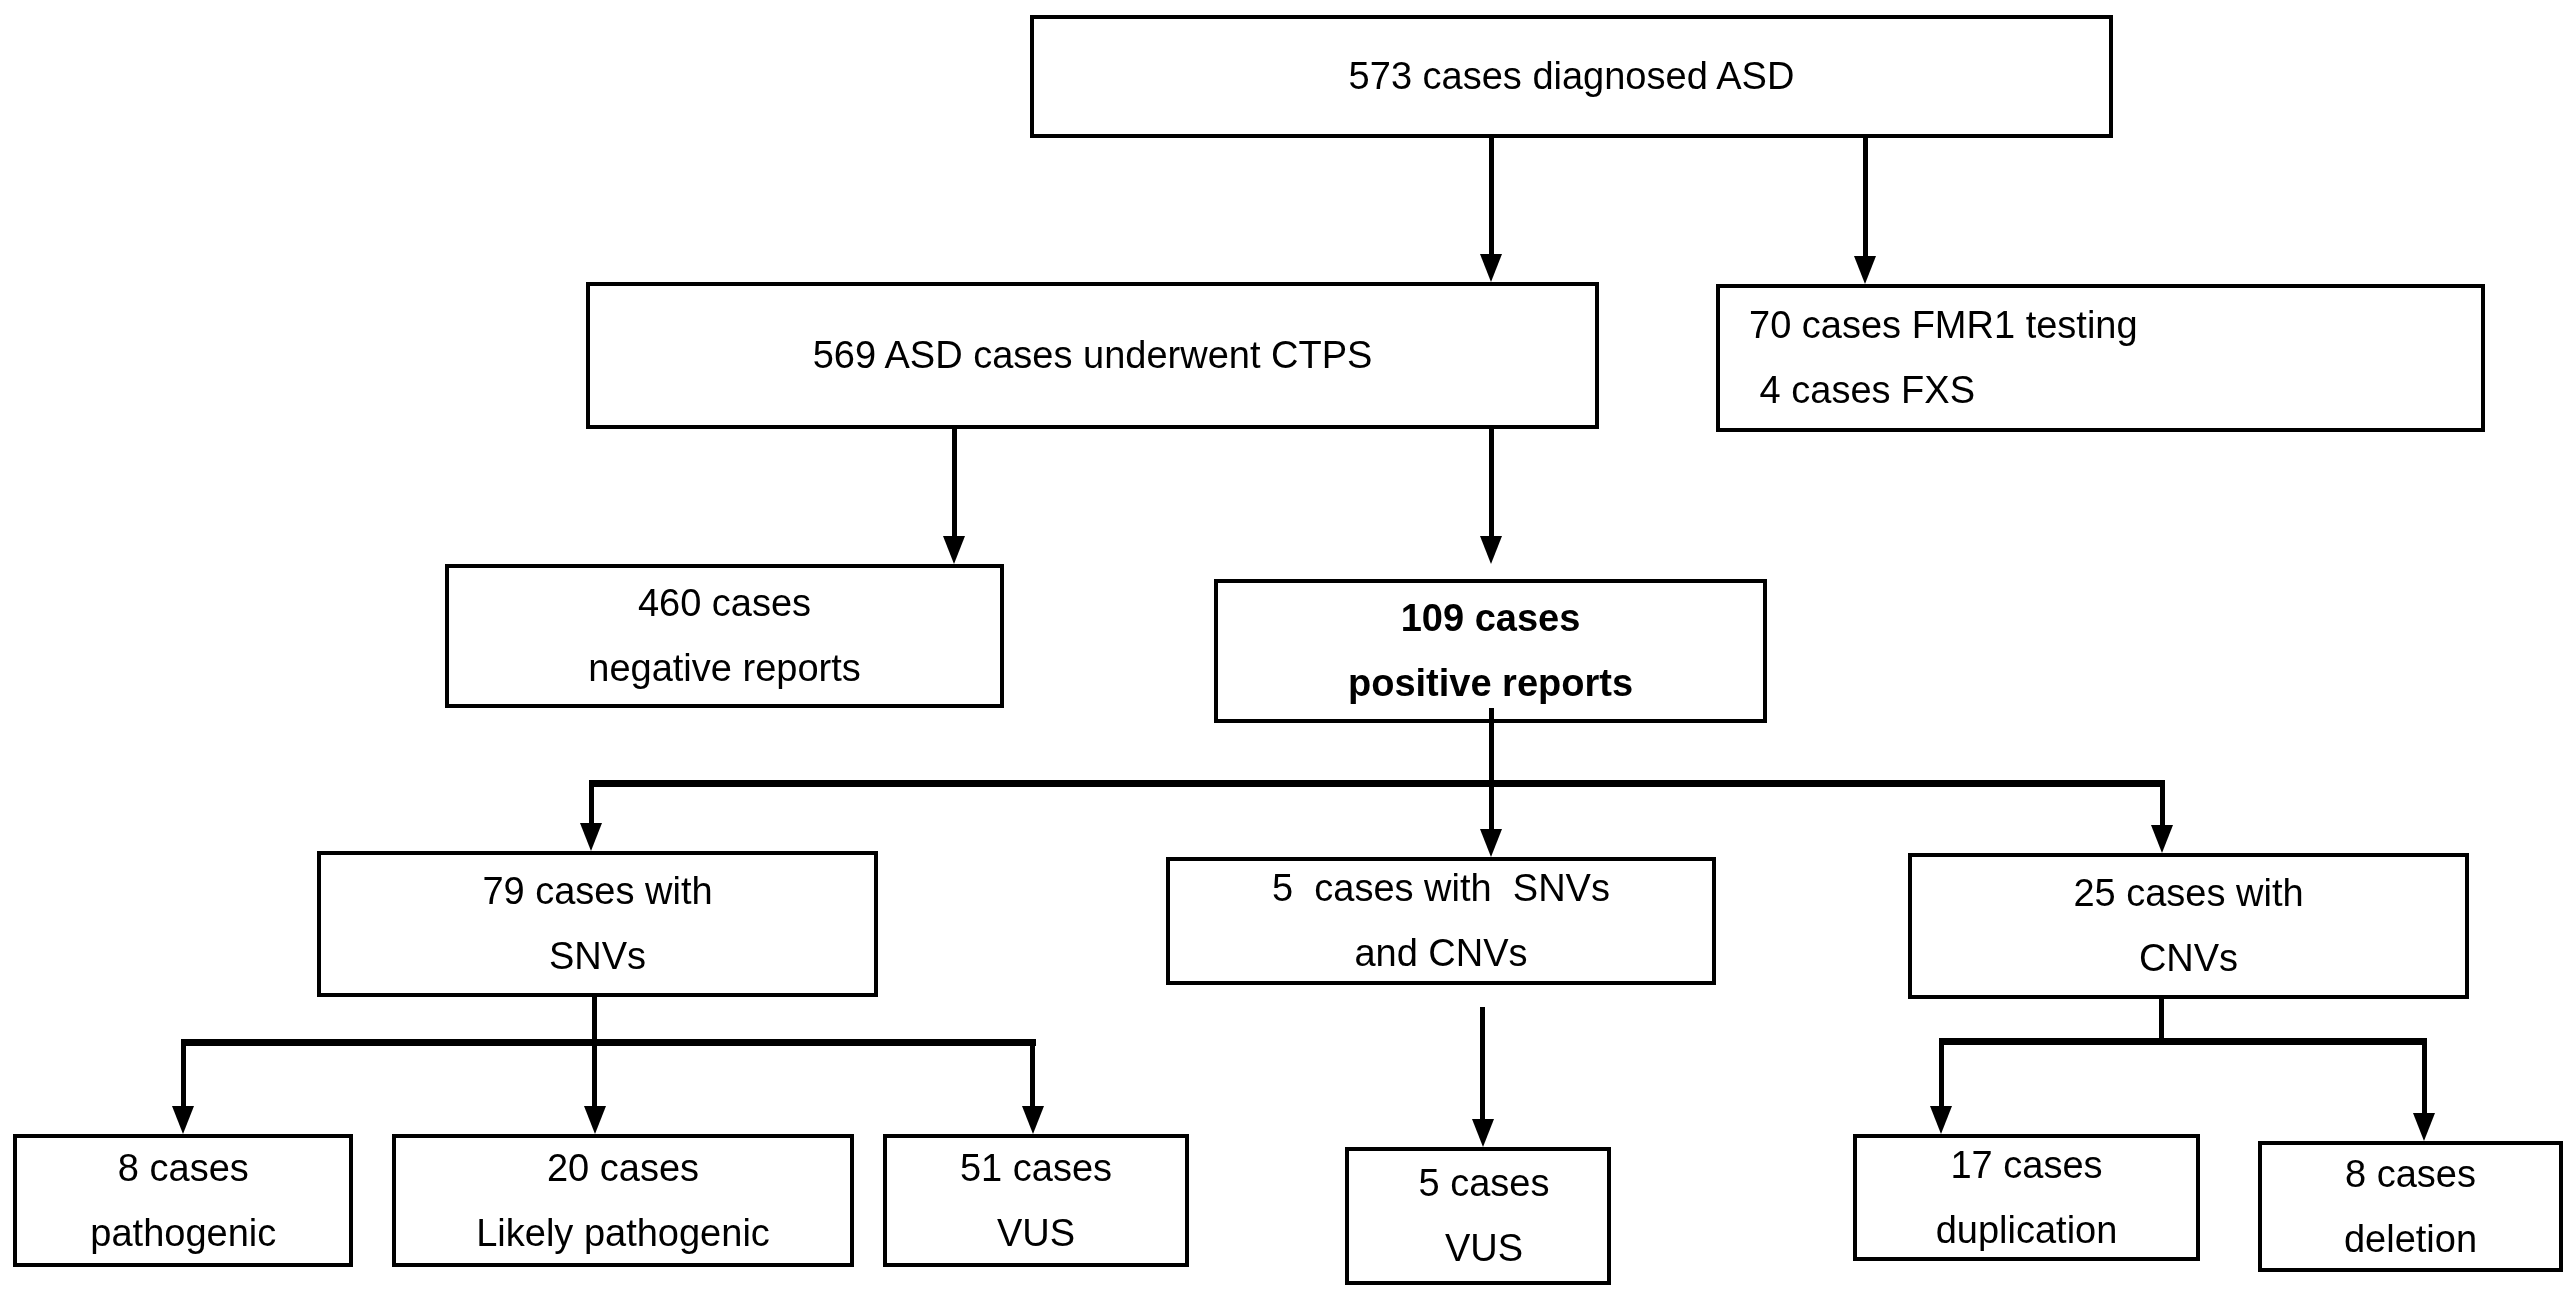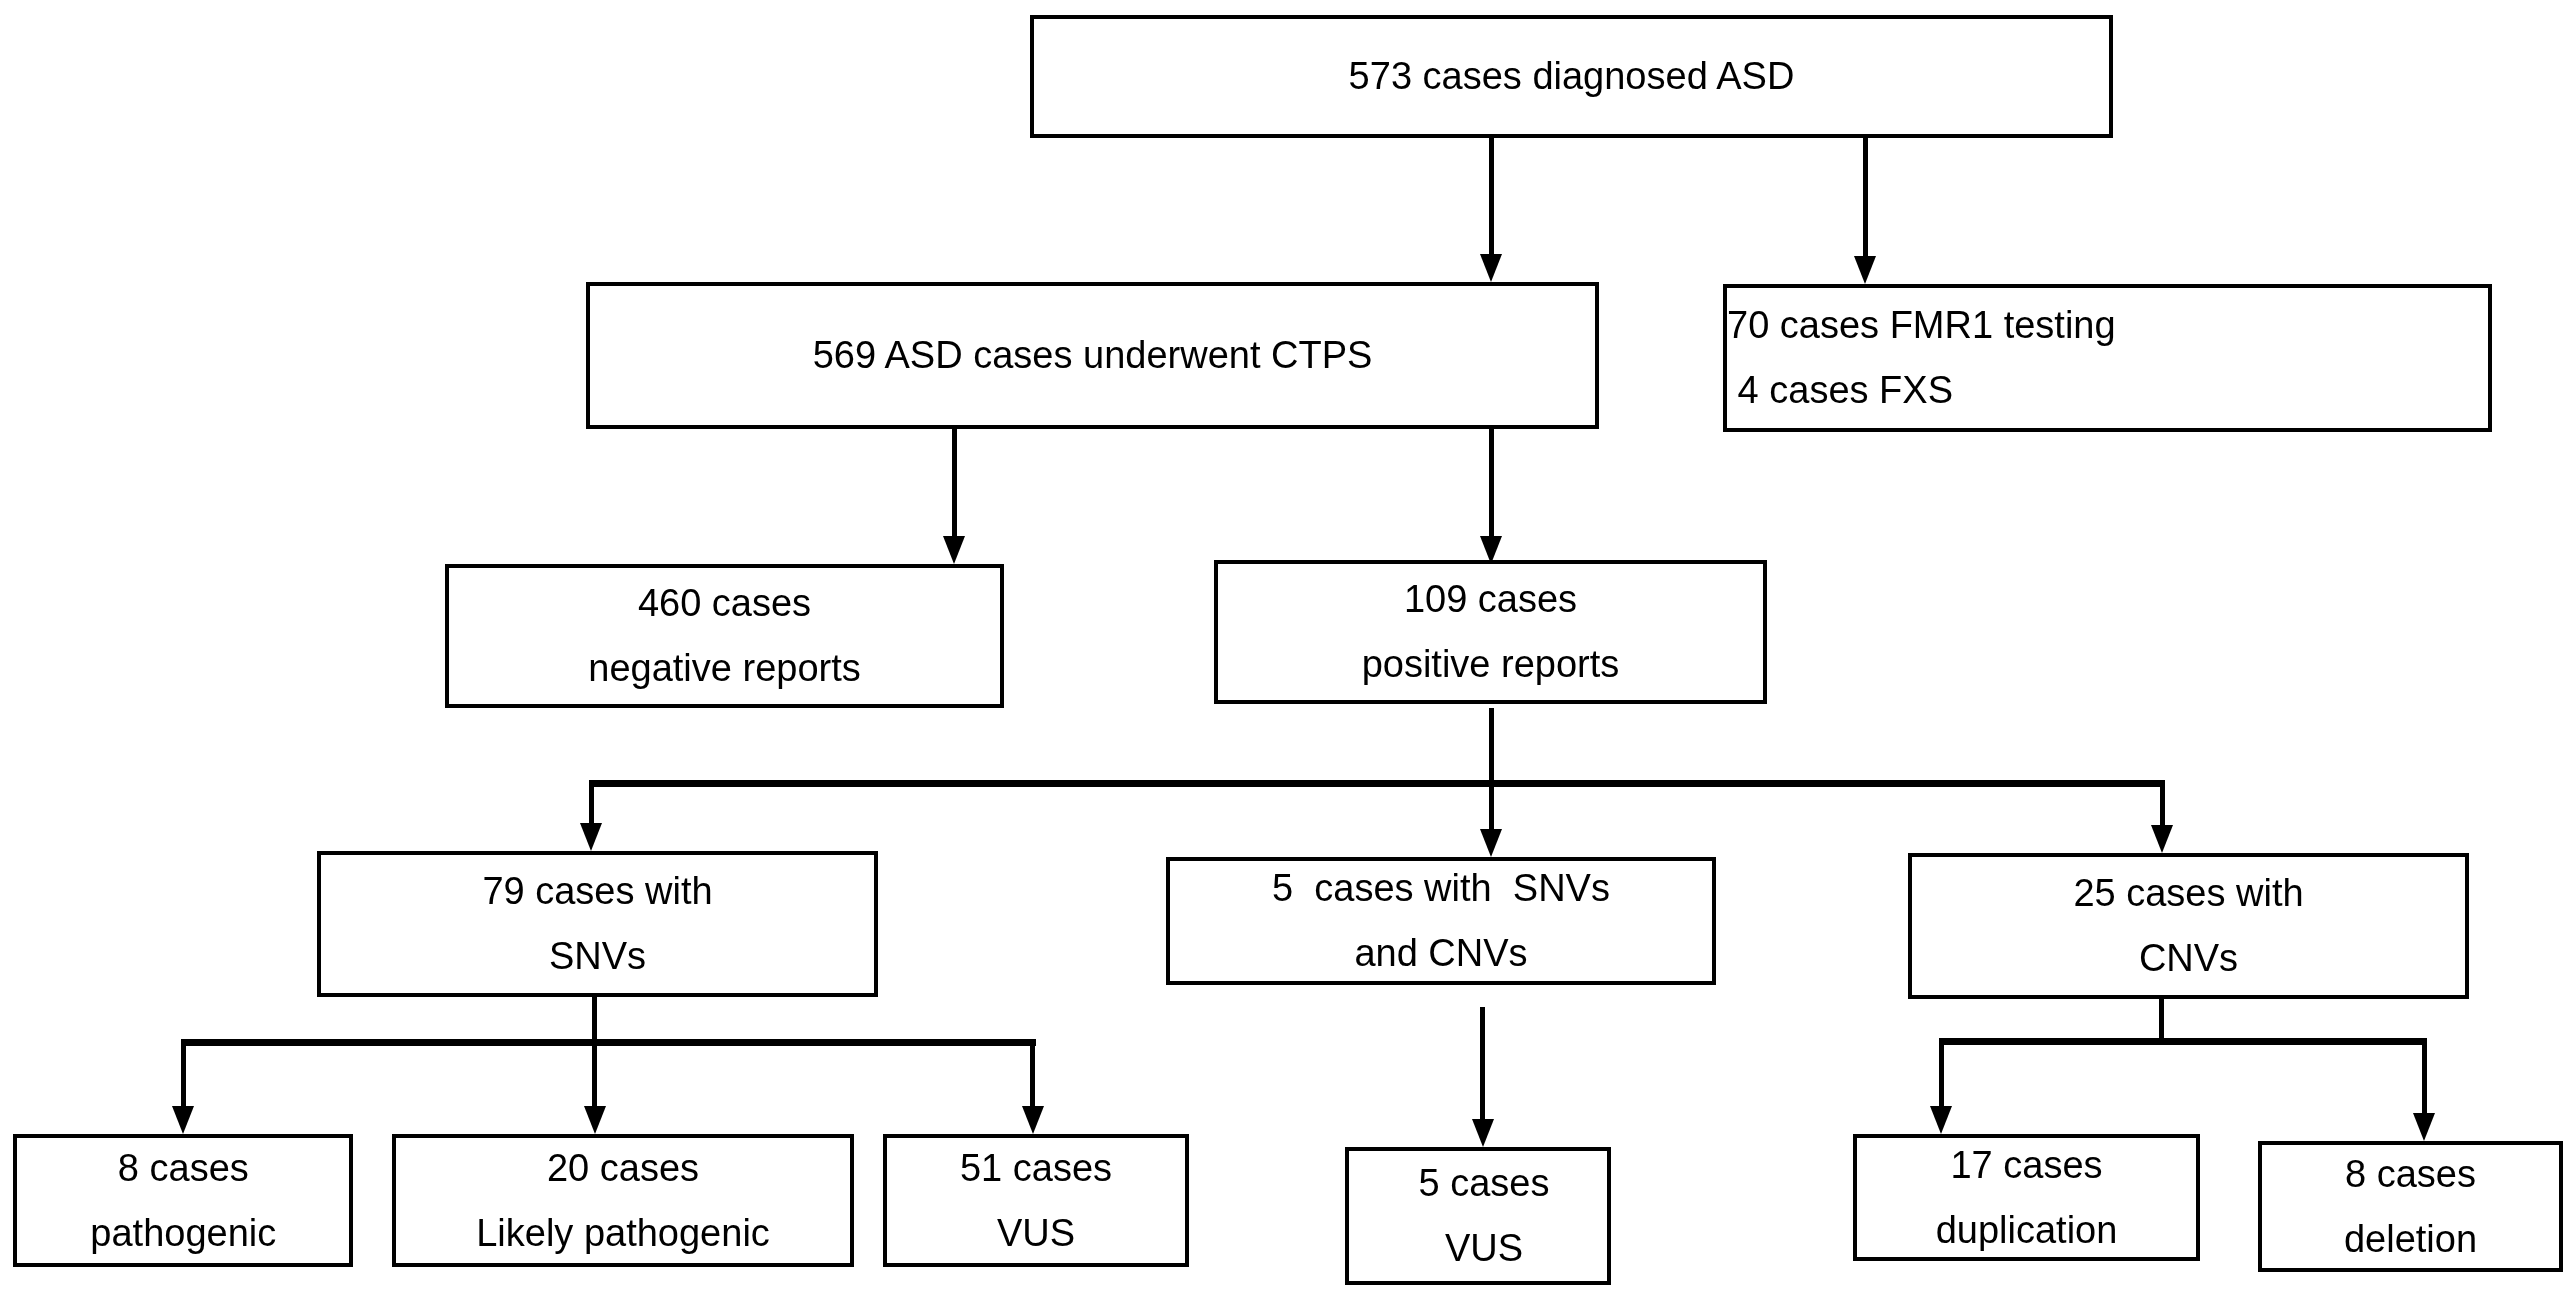--- a/index.html
+++ b/index.html
@@ -21,21 +21,21 @@
     align-items:center;
     justify-content:center;
     text-align:center;
     font-size:38px;
     line-height:1.7;
     white-space:pre-wrap;
   }
   .box.left{
     justify-content:flex-start;
     text-align:left;
-    margin-left:7px;
+    padding-left:29px;
   }
   .vline{position:absolute;width:5.3px;background:#000;}
   .hline{position:absolute;height:6.6px;background:#000;}
   .ahead{
     position:absolute;width:0;height:0;
     border-left:11.3px solid transparent;
     border-right:11.3px solid transparent;
     border-top:28px solid #000;
   }
 </style>
@@ -47,21 +47,21 @@
   <div class="box" style="left:1030px;top:15.2px;width:1083px;height:123px;">573 cases diagnosed ASD</div>
 
   <div class="box" style="left:586px;top:282px;width:1013px;height:147px;">569 ASD cases underwent CTPS</div>
 
   <div class="box left" style="left:1716px;top:284px;width:769px;height:148px;">70 cases FMR1 testing
  4 cases FXS</div>
 
   <div class="box" style="left:445px;top:564px;width:559px;height:144px;">460 cases
 negative reports</div>
 
-  <div class="box" style="left:1214px;top:560px;width:553px;height:144px;">109 cases
+  <div class="box" style="left:1214px;top:579px;width:553px;height:144px;font-weight:bold;">109 cases
 positive reports</div>
 
   <div class="box" style="left:317px;top:851px;width:561px;height:146px;">79 cases with
 SNVs</div>
 
   <div class="box" style="left:1166px;top:857px;width:550px;height:128px;">5  cases with  SNVs
 and CNVs</div>
 
   <div class="box" style="left:1908px;top:853px;width:561px;height:146px;">25 cases with
 CNVs</div>

